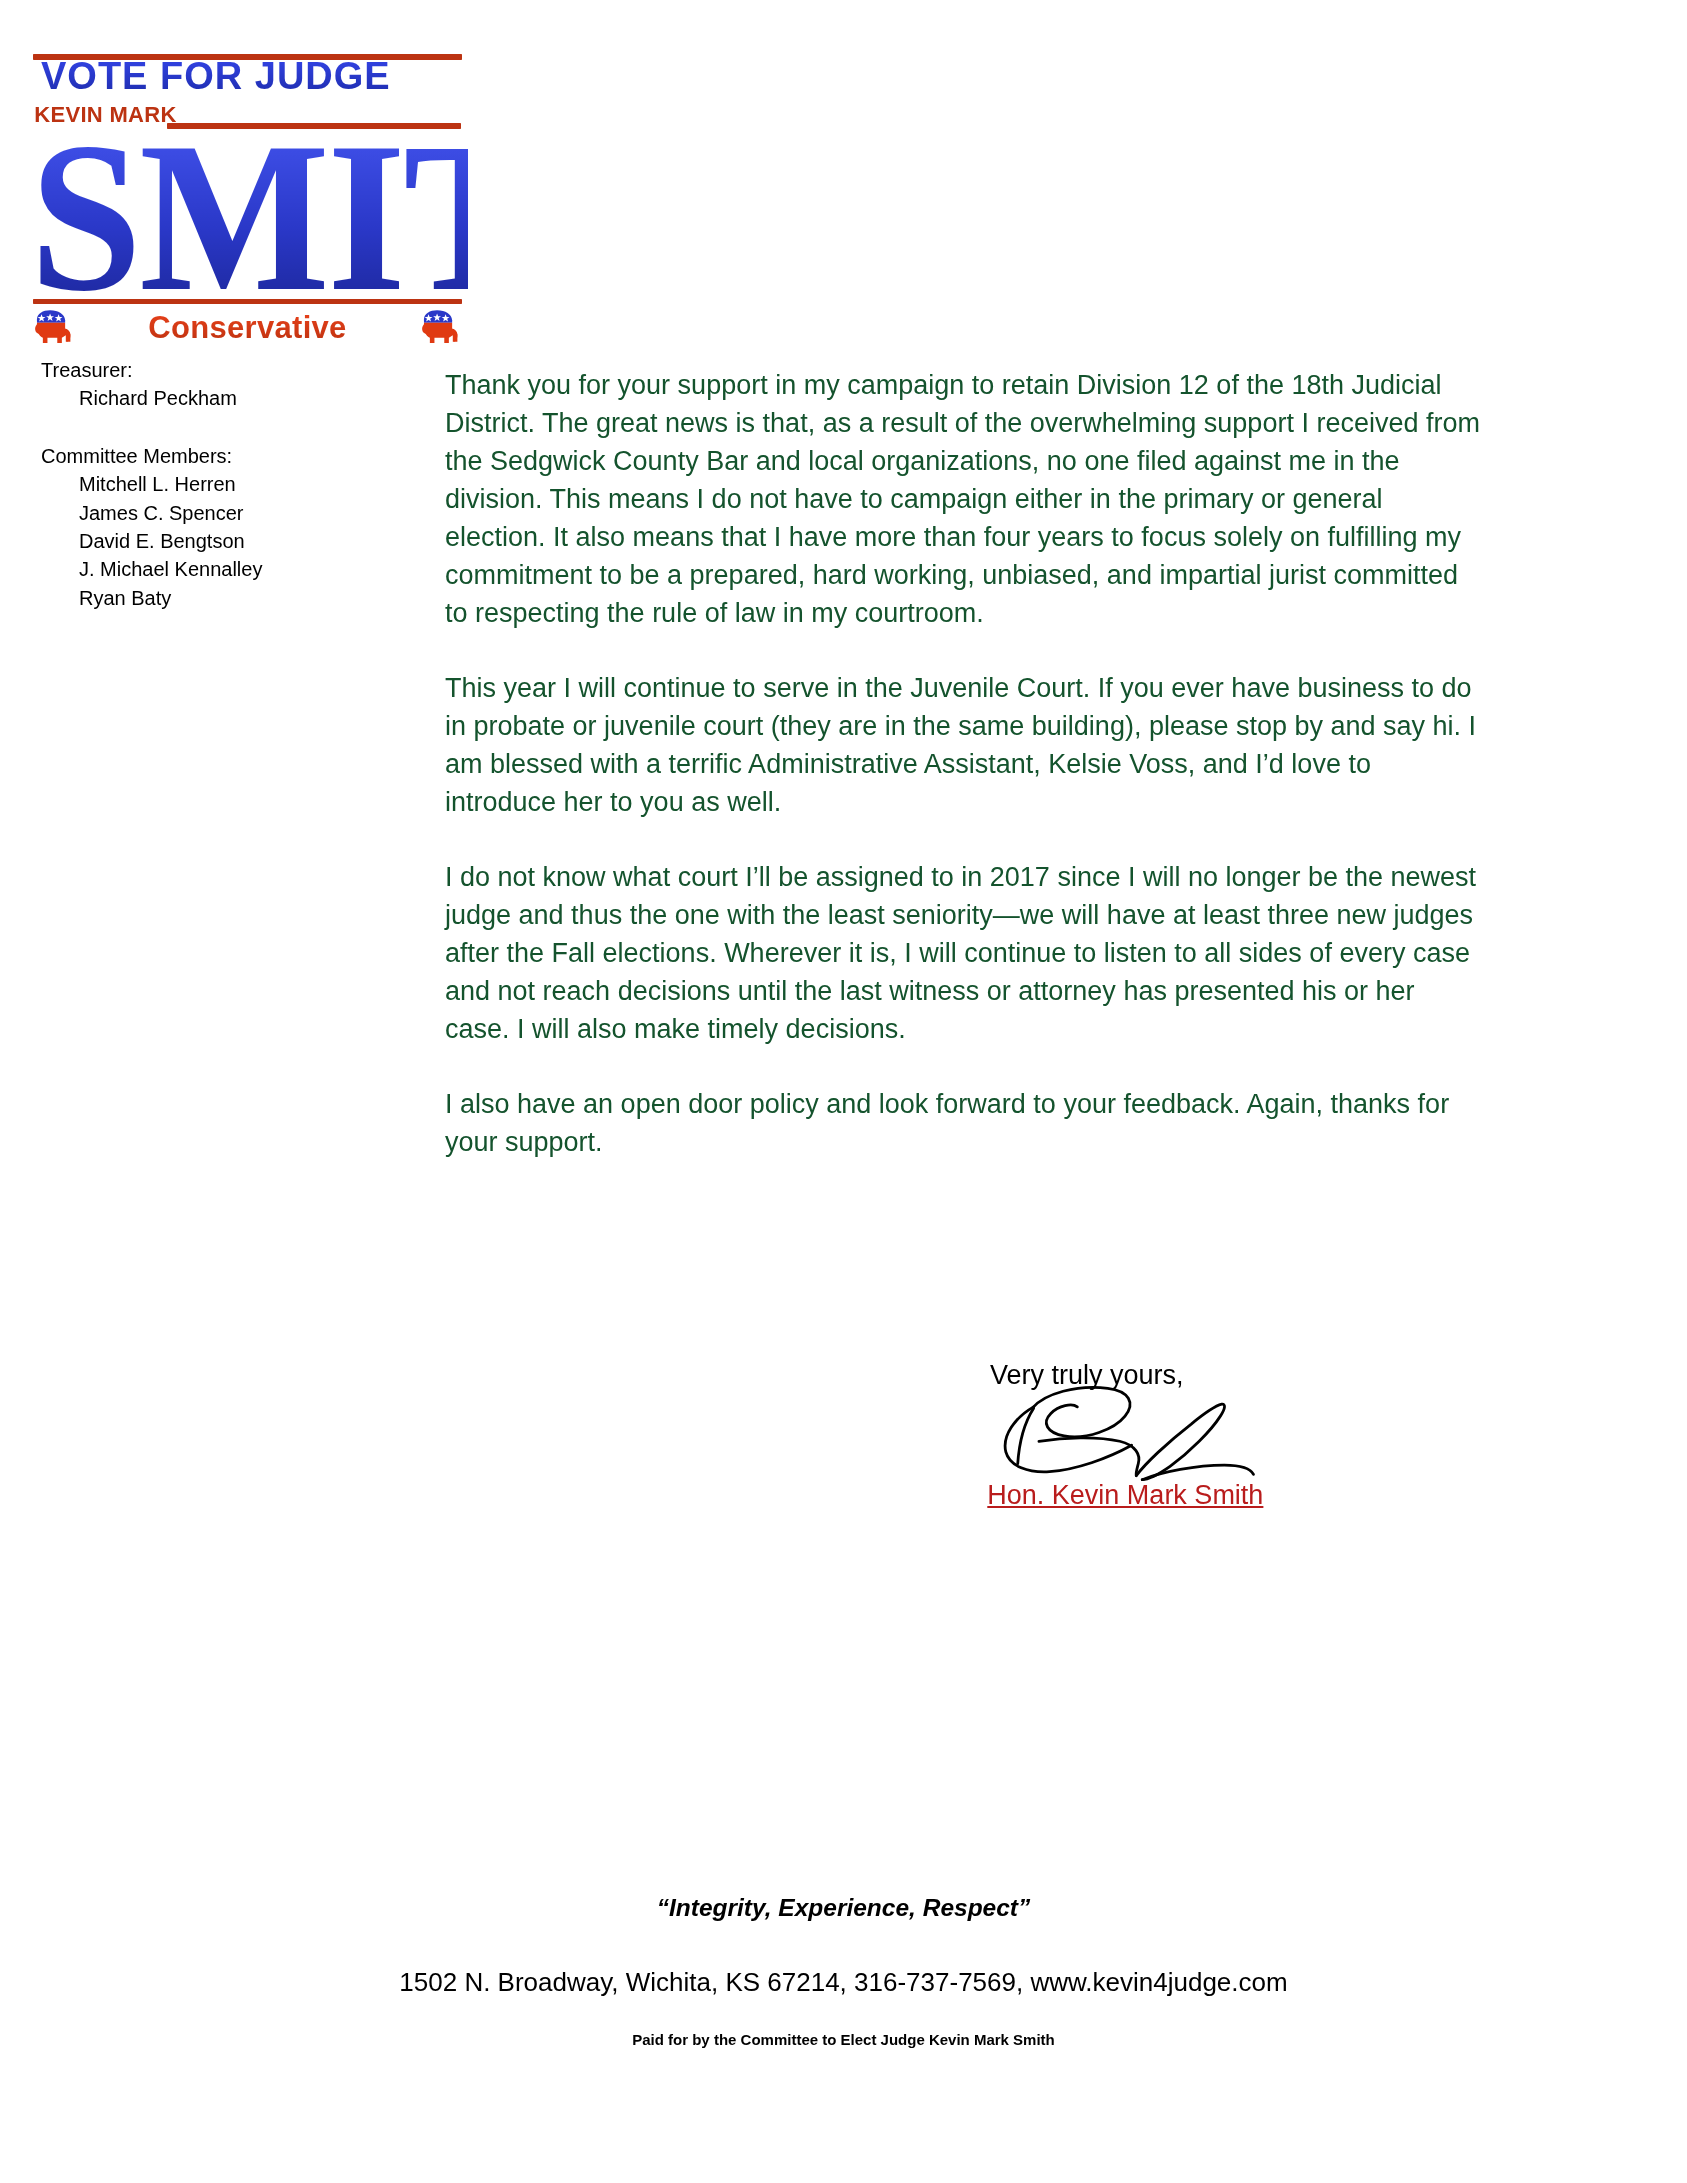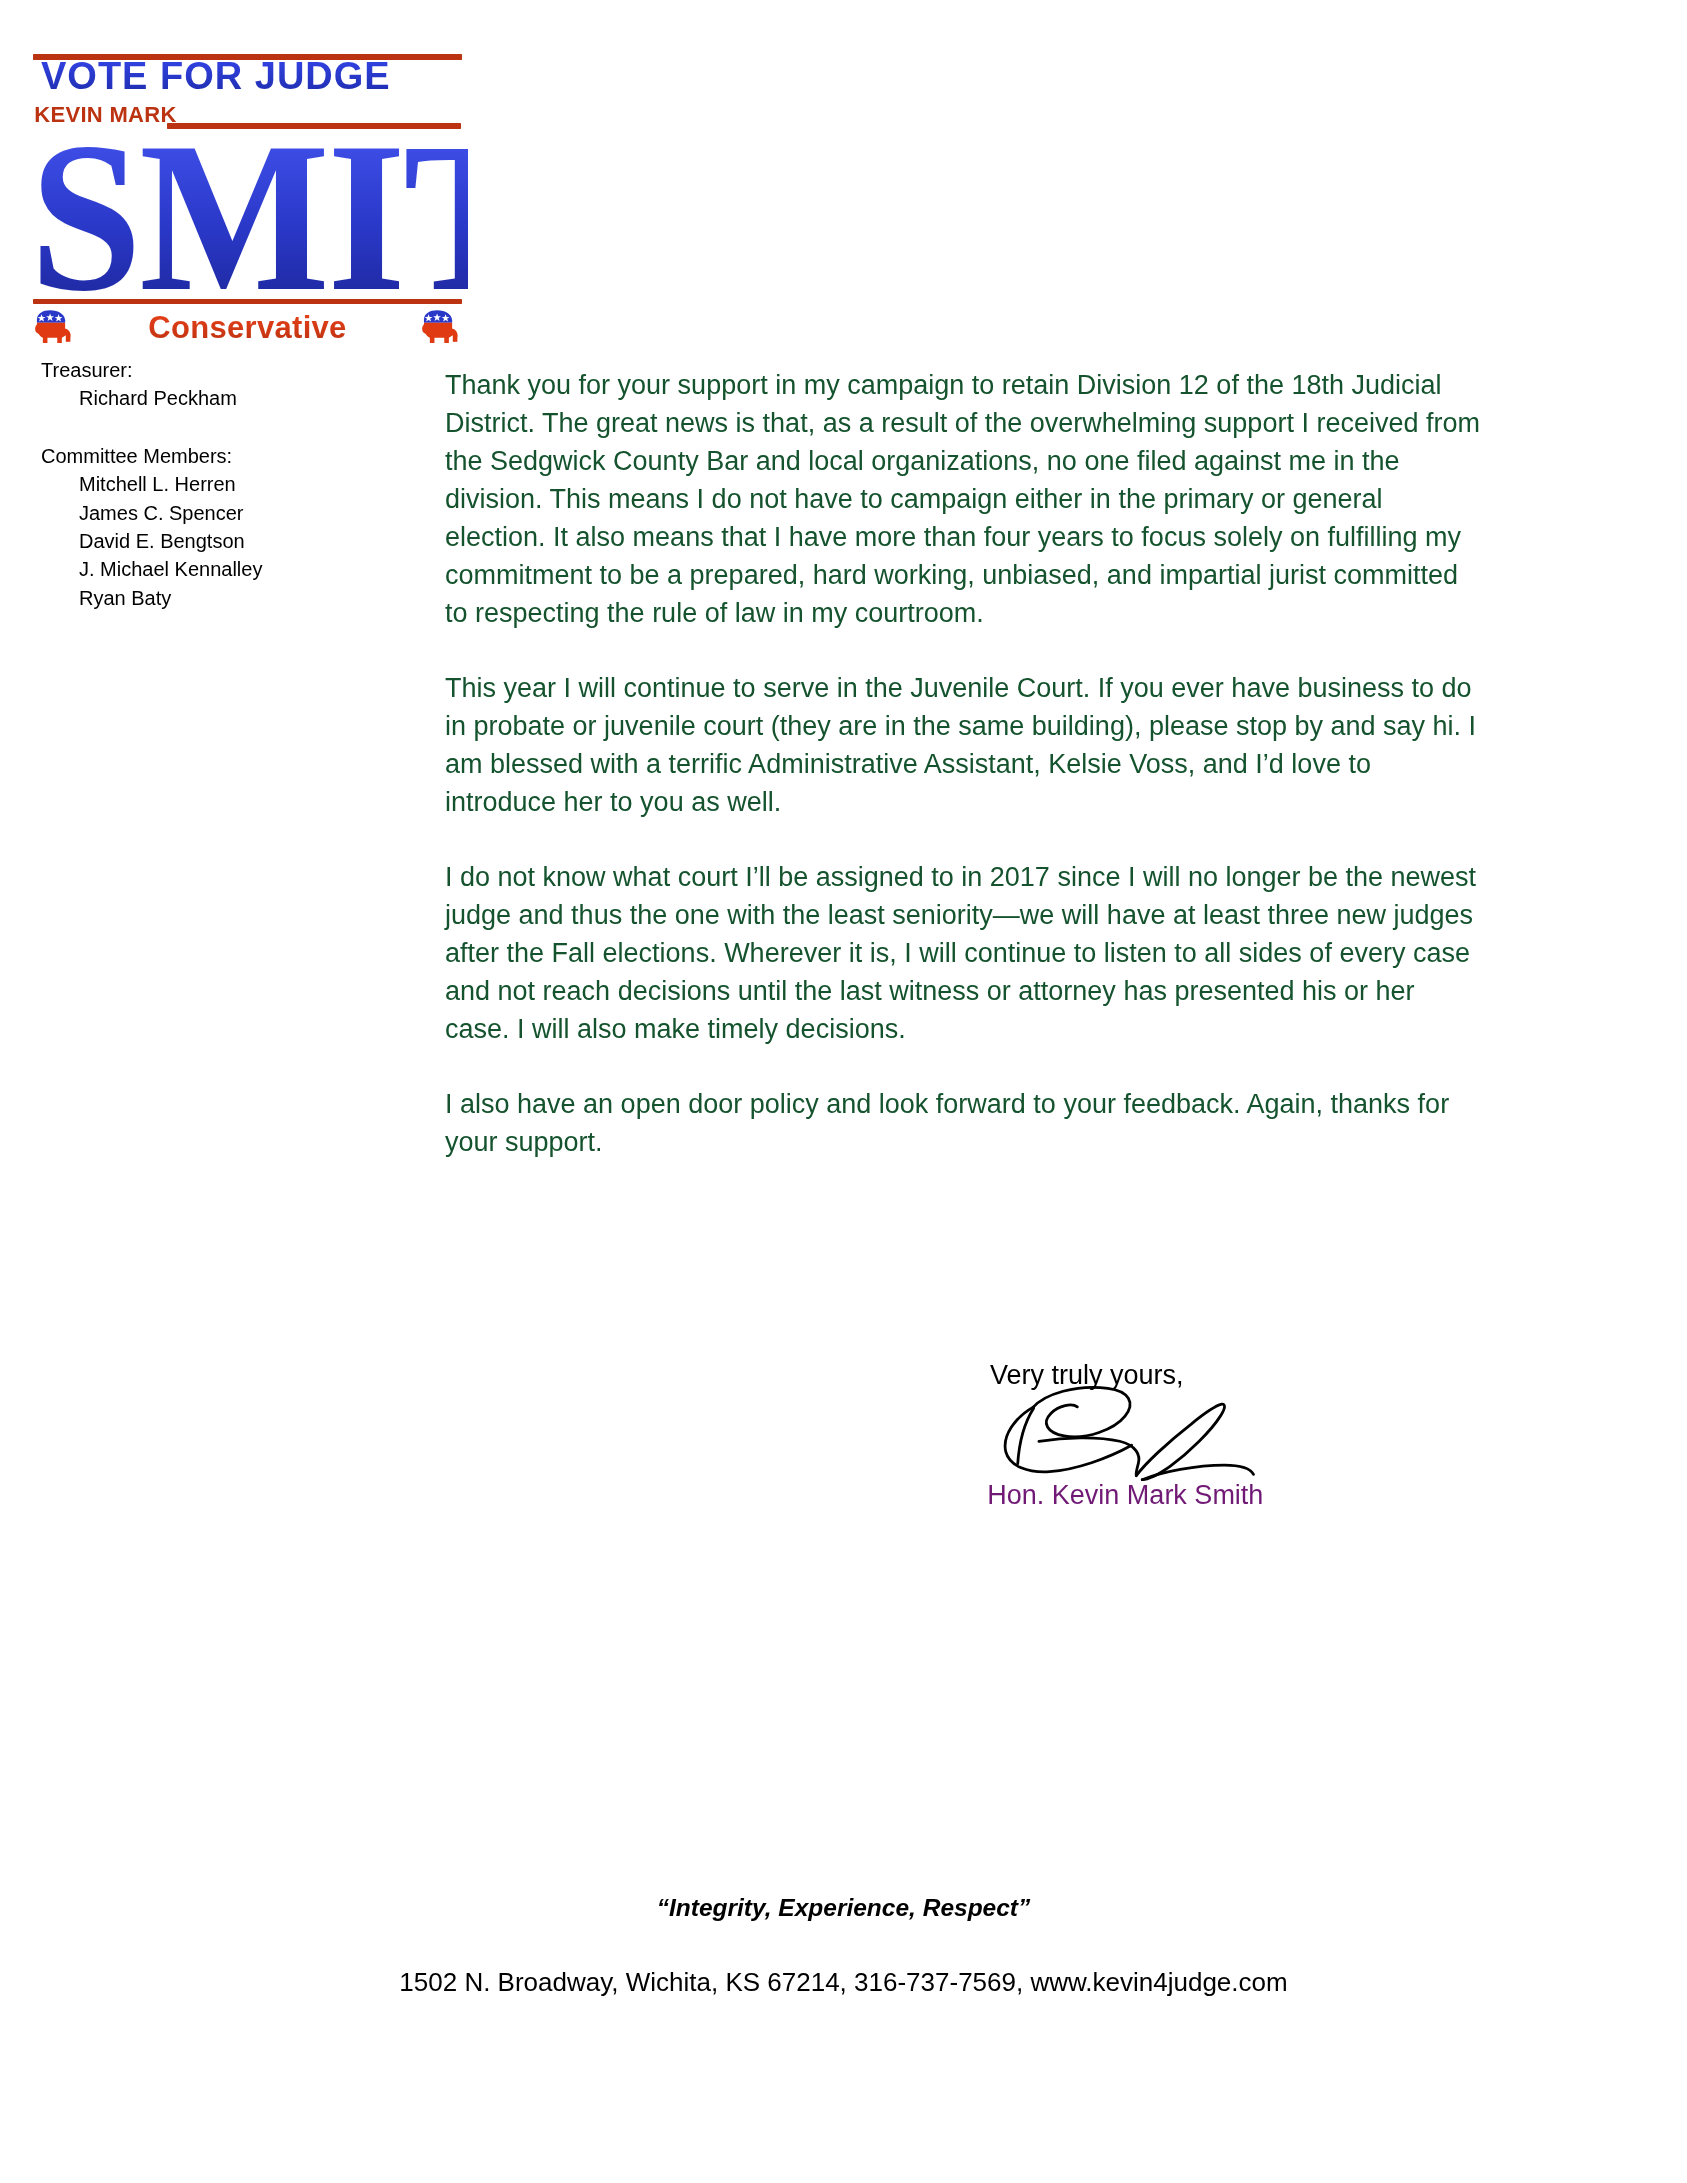--- a/index.html
+++ b/index.html
@@ -163,22 +163,23 @@
     width: 298px;
     height: 106px;
     pointer-events: none;
   }
   #signature-name {
     position: absolute;
     left: 5.3px;
     top: 128px;
     font-size: 27px;
     line-height: 32px;
-    color: #701a75;
-    white-space: nowrap;
+    color: #b91c1c;
+    white-space: nowrap;
+    text-decoration: underline;
   }
 
   
   #footer {
     position: absolute;
     left: 0;
     top: 1893px;
     width: 1687px;
     text-align: center;
     font-family: "Liberation Sans", sans-serif;
@@ -290,14 +291,15 @@
   <div id="signature-name">Hon. Kevin Mark Smith</div>
 </div>
 
 <div id="footer">
   <div id="footer-slogan">“Integrity, Experience, Respect”</div>
 
   <div id="footer-contact">
     <span>1502 N. Broadway, Wichita, KS 67214, 316-737-7569, </span><span id="footer-website">www.kevin4judge.com</span>
   </div>
 
+  <div id="footer-disclaimer">Paid for by the Committee to Elect Judge Kevin Mark Smith</div>
 </div>
 
 
 </body></html>

